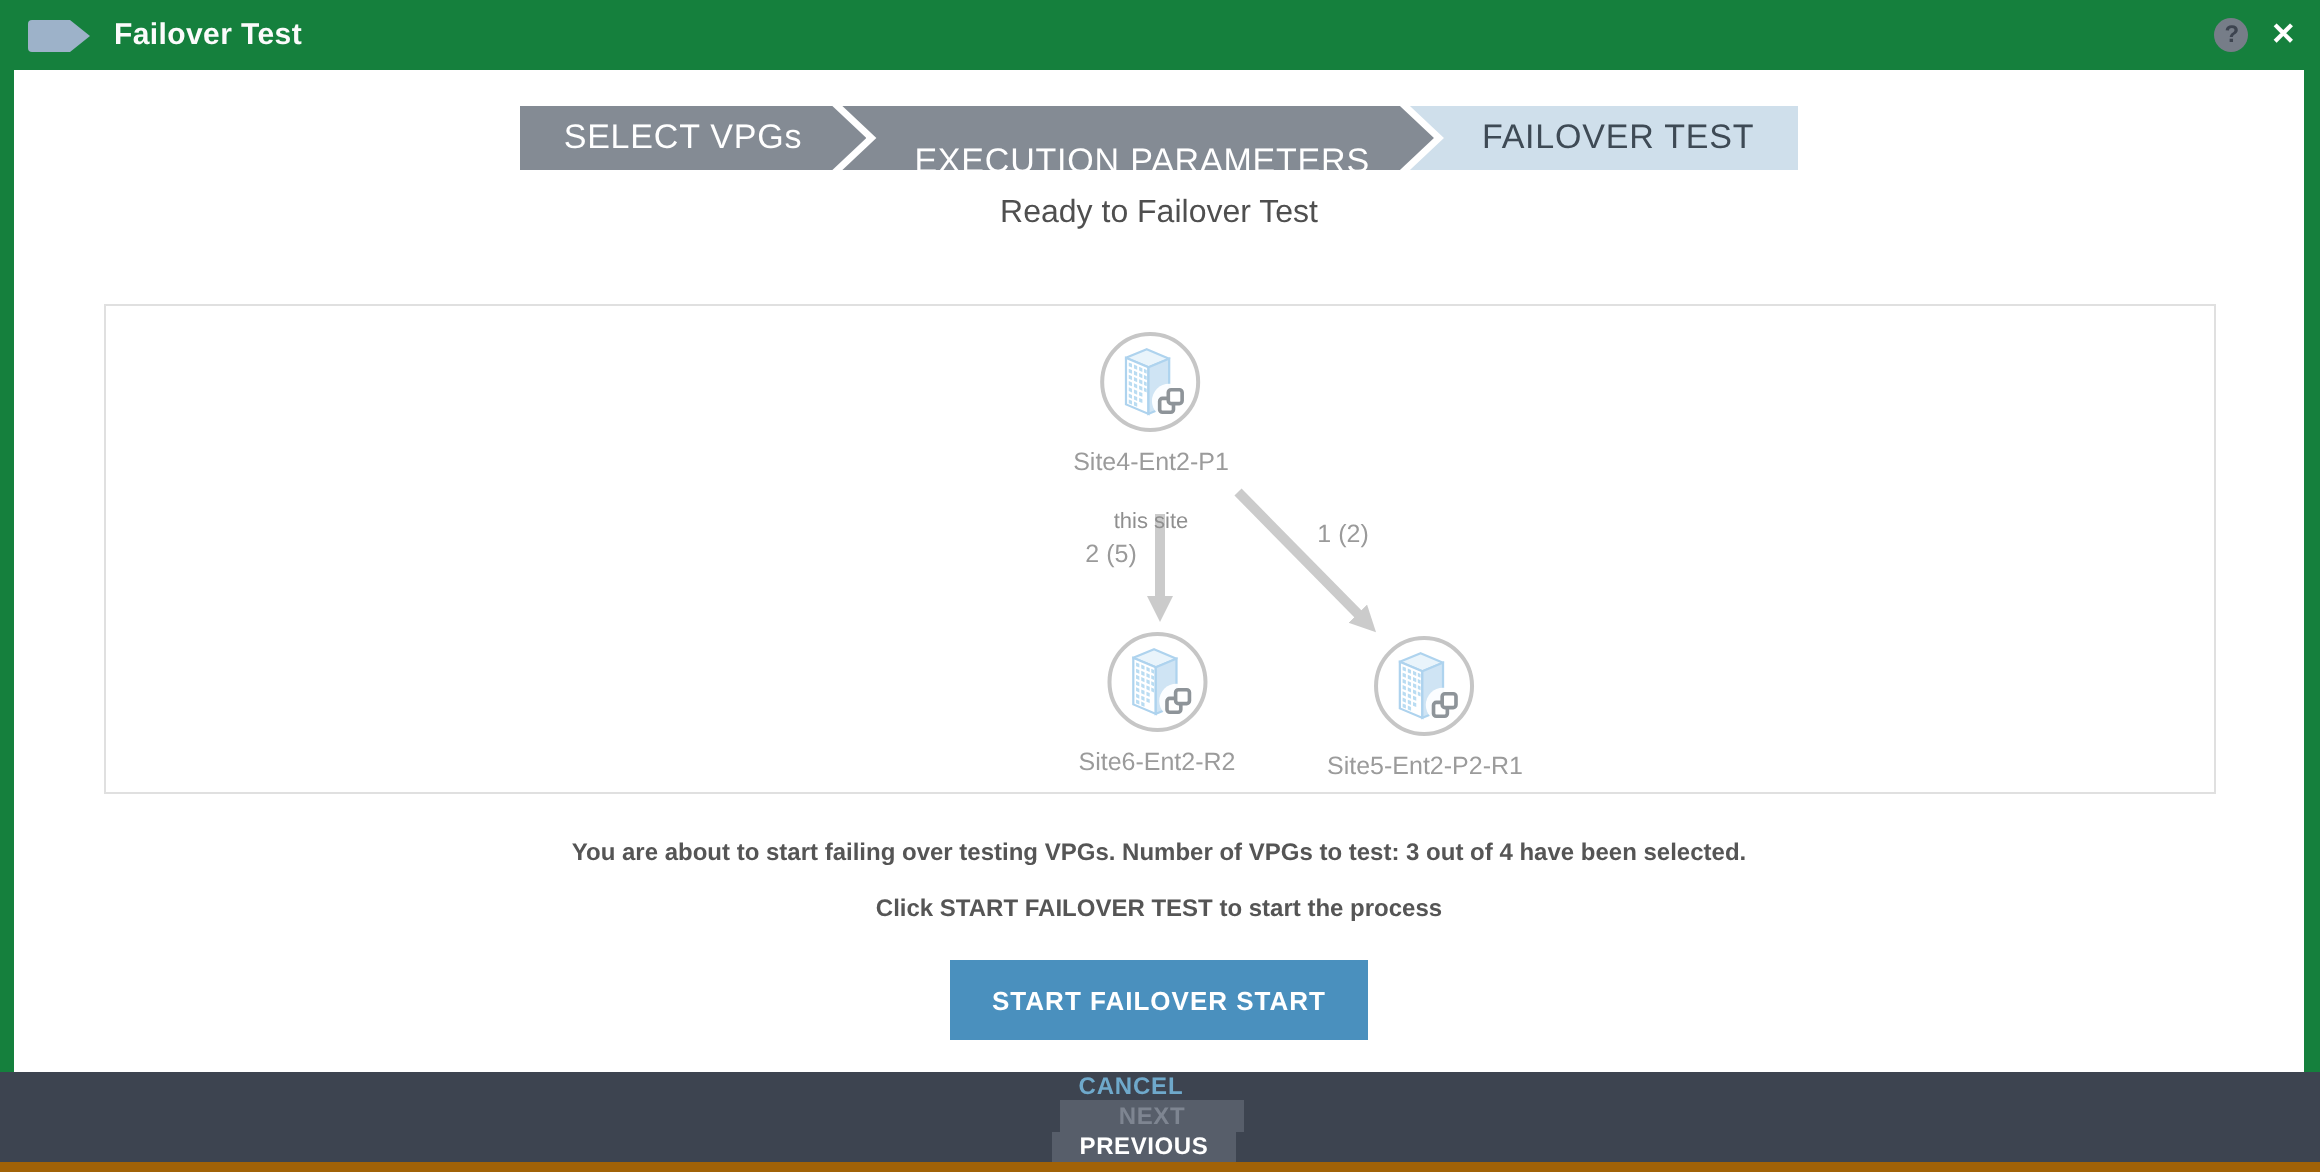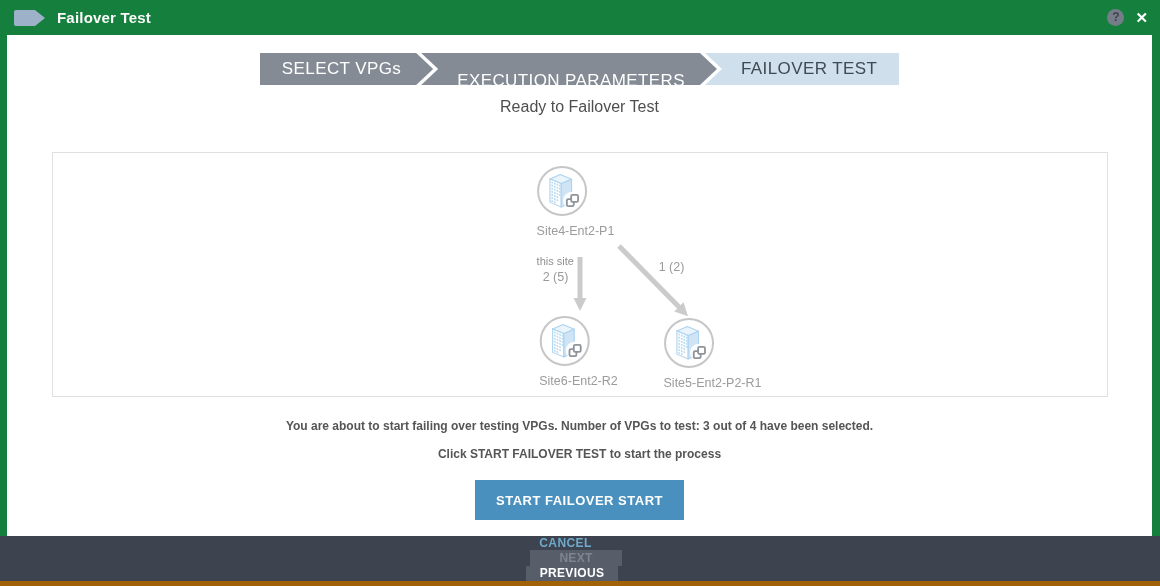--- a/index.html
+++ b/index.html
@@ -62,21 +62,21 @@
 
   
   .panel{
     position:relative; margin-top:33px;
     width:1056px; height:245px;
     border:1px solid #e0e0e0; background:#ffffff;
   }
   .arrows-svg{ position:absolute; left:0; top:0; pointer-events:none; }
 
   .site{
-    position:absolute; display:flex; flex-direction:column; align-items:flex-start;
+    position:absolute; display:flex; flex-direction:column; align-items:center;
     transform:translateX(-50%); white-space:nowrap;
   }
   .site-circle{
     width:50px; height:50px; border-radius:50%;
     border:2px solid #c6c6c6; background:#ffffff;
     display:flex; align-items:center; justify-content:center;
     cursor:default;
   }
   .site-name{ margin-top:8px; font-size:12.5px; color:#9b9b9b; }
   .site-note{ margin-top:17px; font-size:11px; color:#8f8f8f; }

